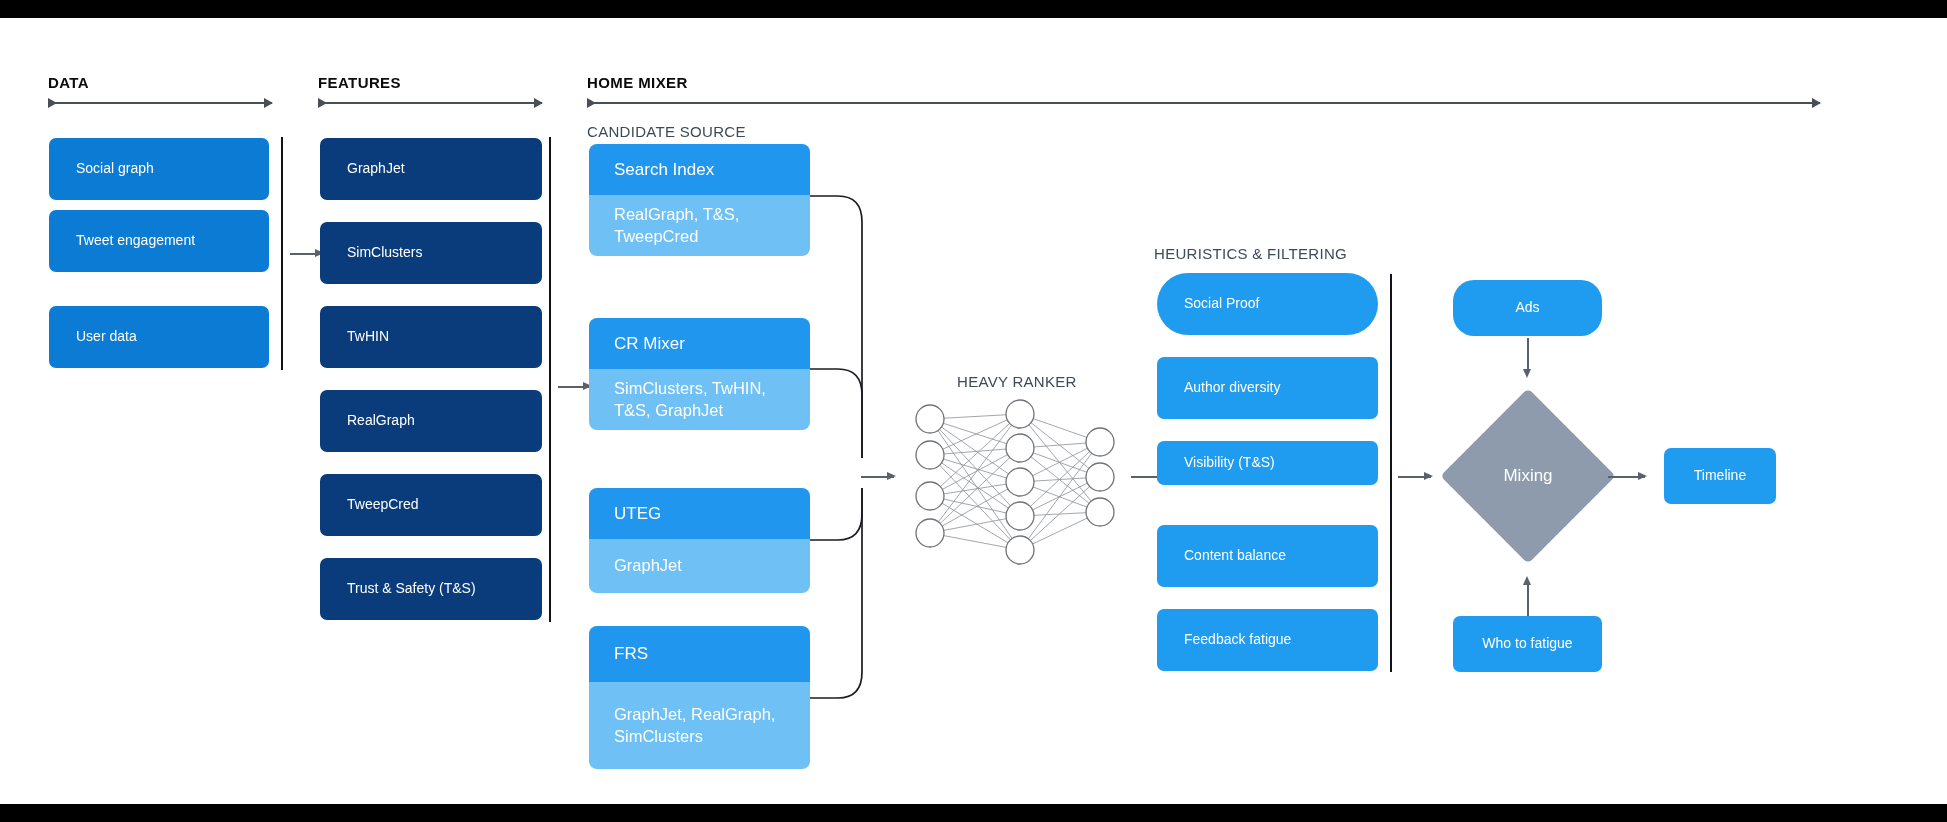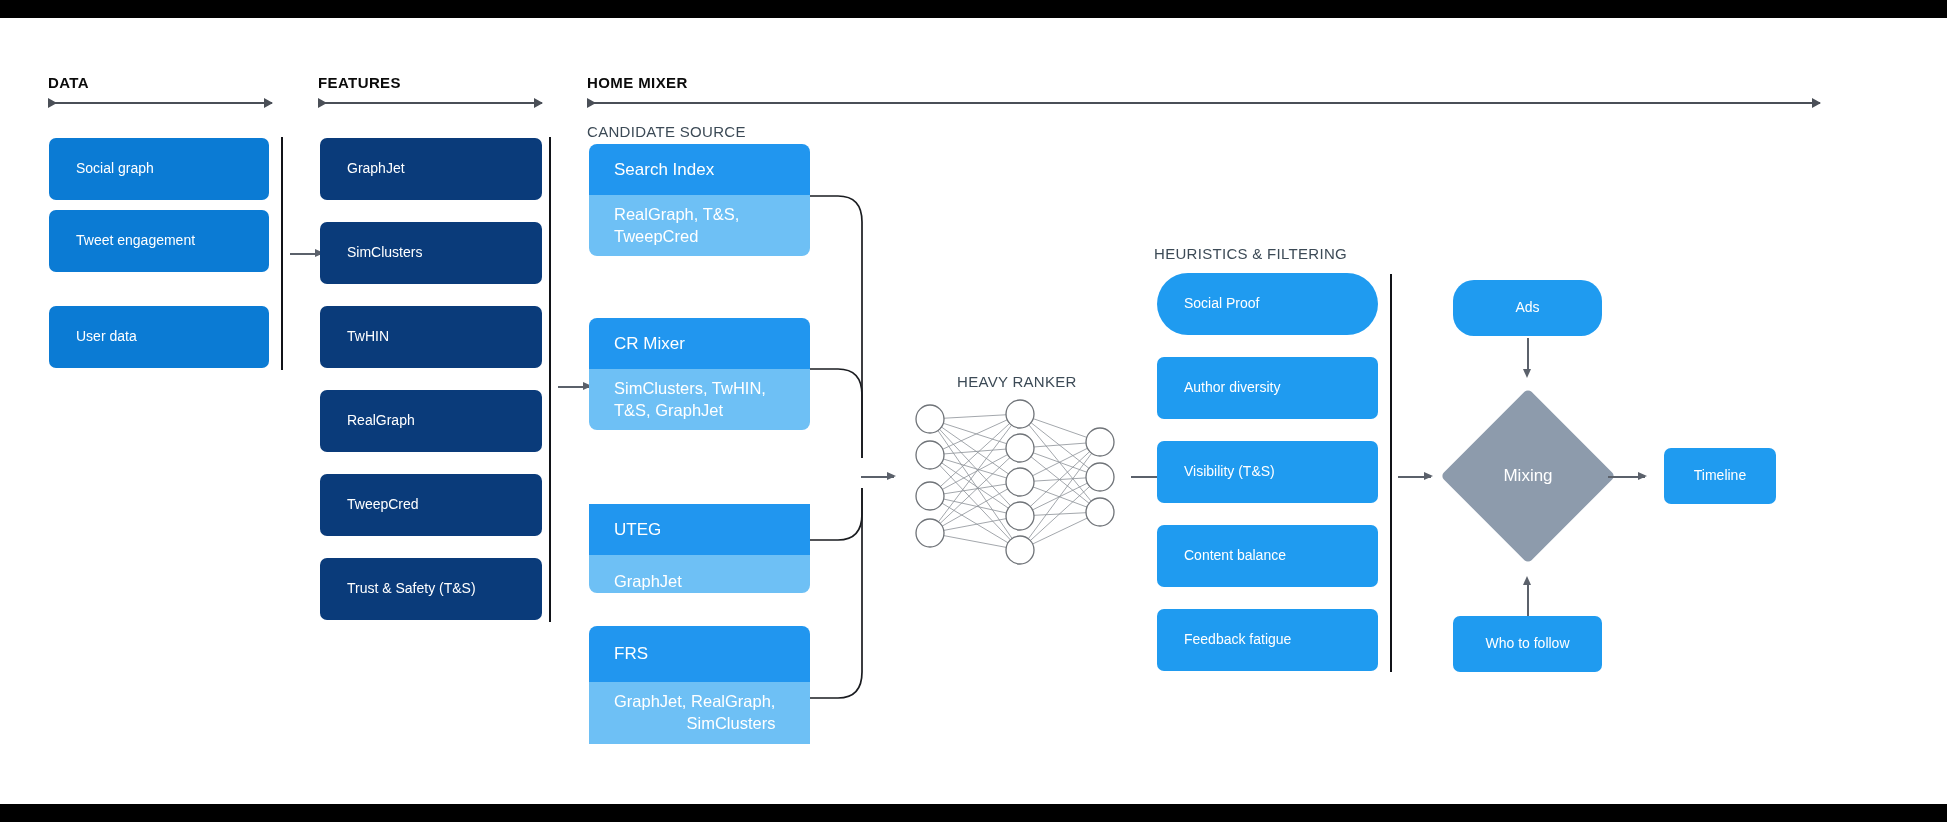--- a/index.html
+++ b/index.html
@@ -175,41 +175,41 @@
 TweepCred</div>
   </div>
 
   <div class="cs" style="left:589px;top:300px;width:221px;height:112px;">
     <div class="cs-head" style="height:51px;">CR Mixer</div>
     <div class="cs-body" style="height:61px;white-space:pre-line;">SimClusters, TwHIN,
 T&amp;S, GraphJet</div>
   </div>
 
   <div class="cs" style="left:589px;top:470px;width:221px;height:105px;">
-    <div class="cs-head" style="height:51px;margin-top:16px;">UTEG</div>
+    <div class="cs-head" style="height:51px;">UTEG</div>
     <div class="cs-body" style="height:54px;white-space:pre-line;">GraphJet</div>
   </div>
 
   <div class="cs" style="left:589px;top:608px;width:221px;height:143px;">
     <div class="cs-head" style="height:56px;">FRS</div>
-    <div class="cs-body" style="height:62px;white-space:pre-line;text-align:right;">GraphJet, RealGraph,
+    <div class="cs-body" style="height:87px;white-space:pre-line;">GraphJet, RealGraph,
 SimClusters</div>
   </div>
 
   <div class="arrow" style="left:861px;top:458px;width:33px;"></div>
 
   <div class="arrow" style="left:1131px;top:458px;width:33px;"></div>
 
   <div class="box b-heur" style="left:1157px;top:255px;width:221px;height:62px;border-radius:31px;">
         <span>Social Proof</span>
       </div>
   <div class="box b-heur" style="left:1157px;top:339px;width:221px;height:62px;">
         <span>Author diversity</span>
       </div>
-  <div class="box b-heur" style="left:1157px;top:423px;width:221px;height:62px;">
+  <div class="box b-heur" style="left:1157px;top:423px;width:221px;height:44px;">
         <span>Visibility (T&amp;S)</span>
       </div>
   <div class="box b-heur" style="left:1157px;top:507px;width:221px;height:62px;">
         <span>Content balance</span>
       </div>
   <div class="box b-heur" style="left:1157px;top:591px;width:221px;height:62px;">
         <span>Feedback fatigue</span>
       </div>
 
   <div class="vrule" style="left:1390px;top:256px;height:398px;"></div>
@@ -218,21 +218,21 @@
   <div class="box b-out center" style="left:1453px;top:262px;width:149px;height:56px;border-radius:21px;">
         <span>Ads</span>
       </div>
   <div class="arrow-dn" style="left:1527px;top:320px;height:32px;"></div>
 
   <div class="diamond" style="left:1466px;top:396px;width:124px;height:124px;"></div>
   <div class="diamond-label" style="left:1466px;top:396px;width:124px;height:124px;">Mixing</div>
 
   <div class="arrow-up" style="left:1527px;top:566px;height:32px;"></div>
   <div class="box b-out center" style="left:1453px;top:598px;width:149px;height:56px;">
-        <span>Who to follow</span>
+        <span>Who to fatigue</span>
       </div>
 
   <div class="arrow" style="left:1608px;top:458px;width:37px;"></div>
   <div class="box b-out center" style="left:1664px;top:430px;width:112px;height:56px;">
         <span>Timeline</span>
       </div>
 
   <svg class="overlay" viewBox="0 0 1947 786">
 
     <path class="brk" d="M810 178 L838 178 Q862 178 862 204 L862 440"></path>

